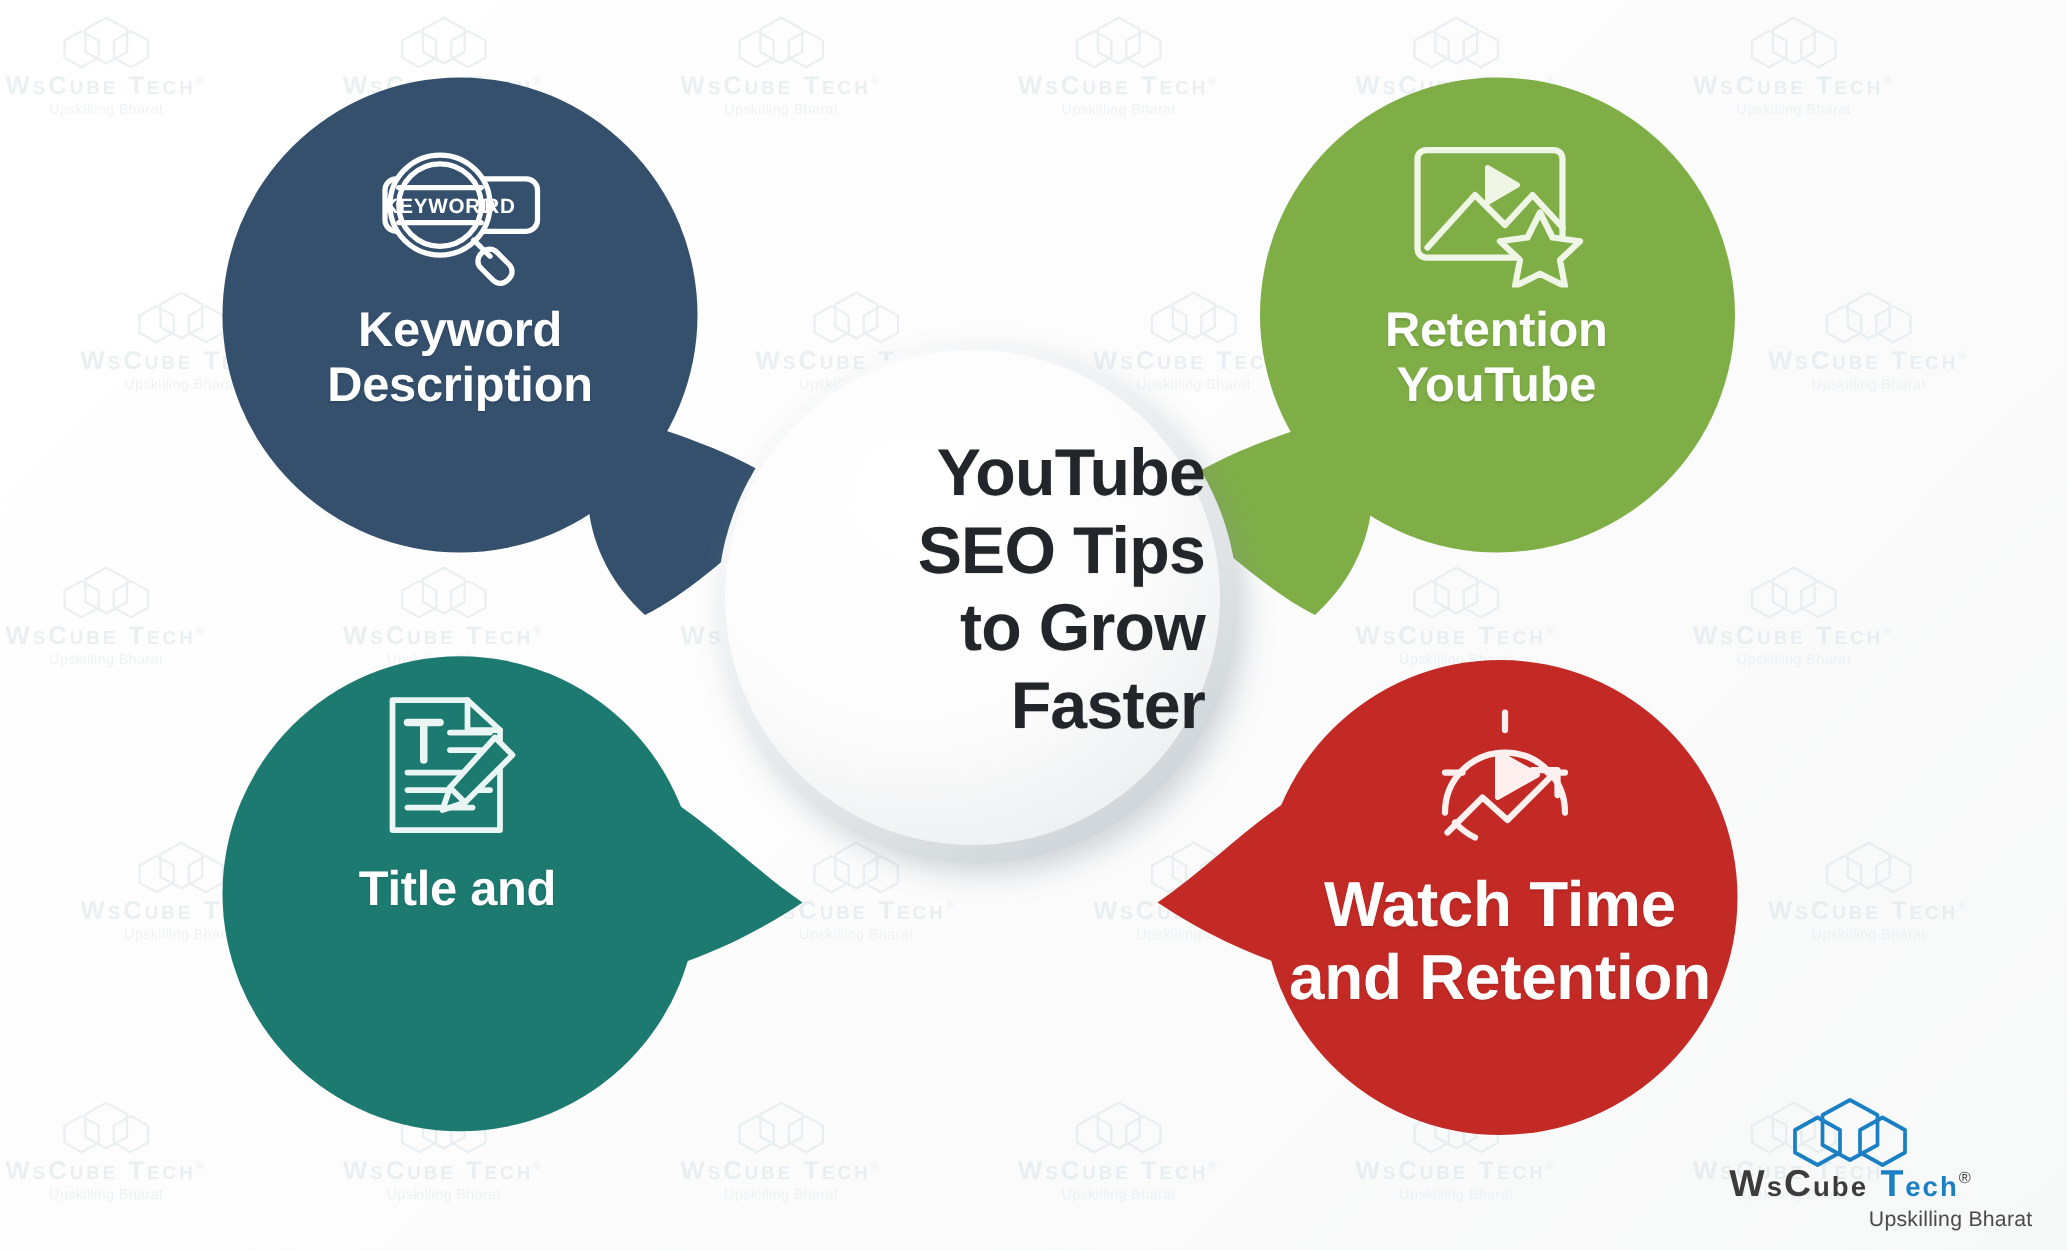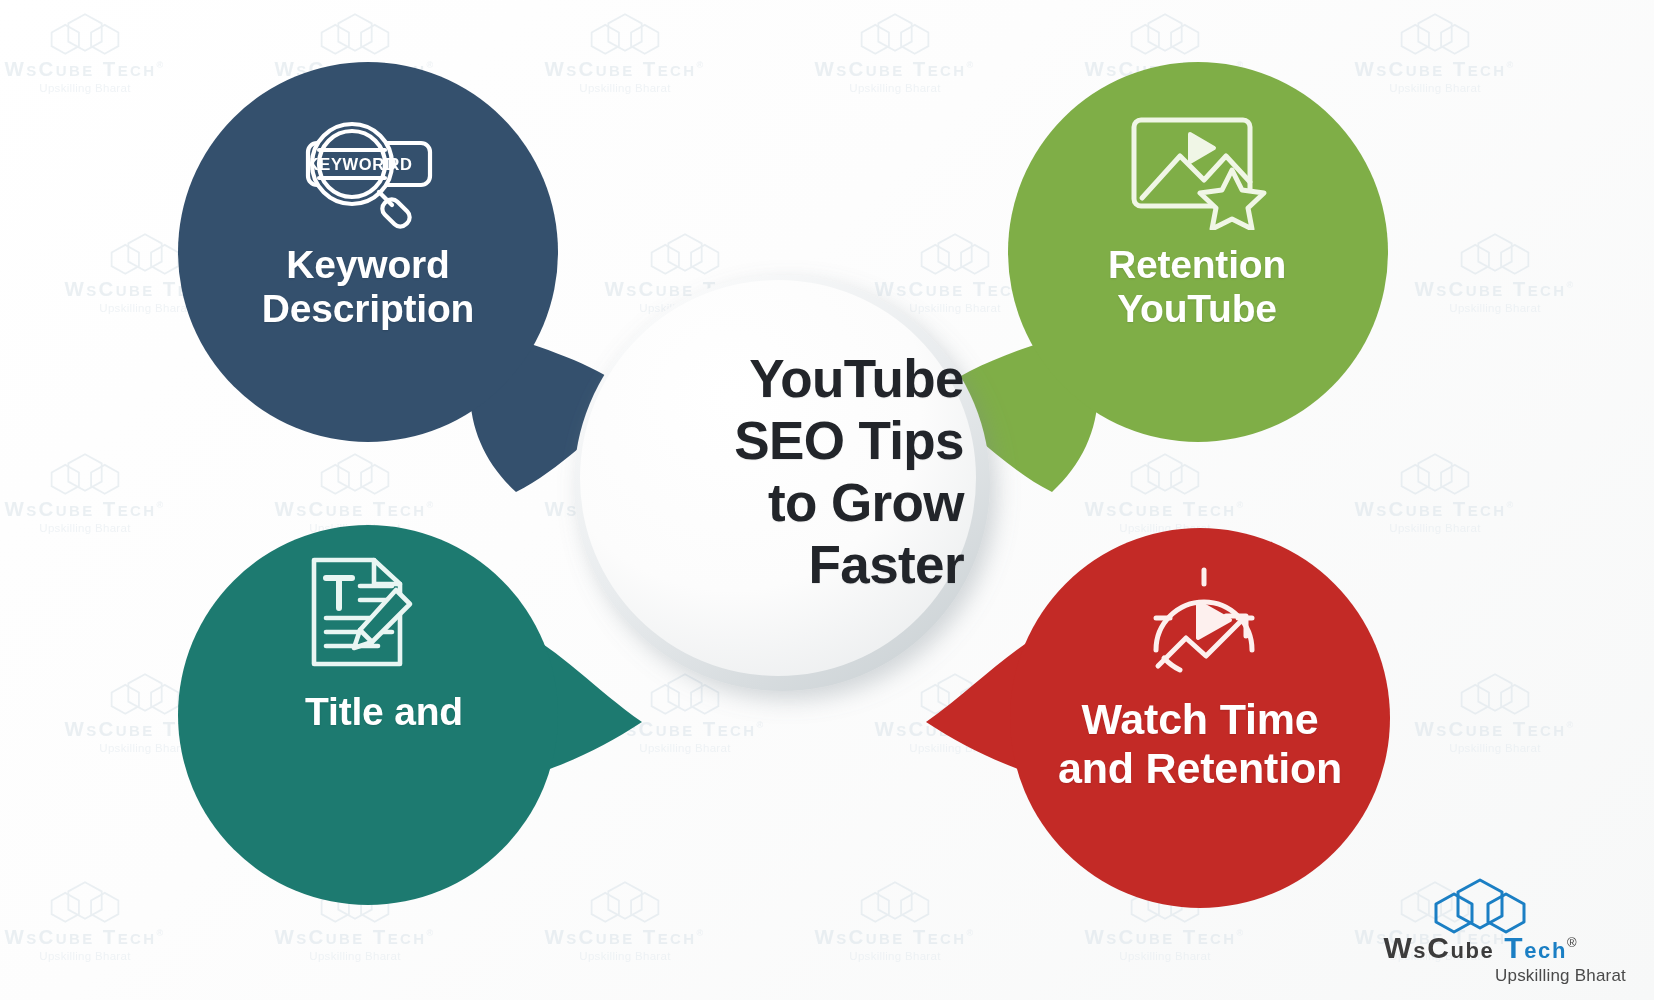--- a/index.html
+++ b/index.html
@@ -70,22 +70,22 @@
     font-weight: 700;
     line-height: 1.13;
     letter-spacing: -0.2px;
     text-shadow: 0 1px 2px rgba(0,0,0,0.12);
     pointer-events: none;
   }
   .node-label .ln { display: block; }
 
   #label-keyword   { left: 178px; top: 243px; width: 380px; font-size: 39px; }
   #label-thumbnail { left: 1007px; top: 243px; width: 380px; font-size: 39px; }
-  #label-title     { left: 194px; top: 690px; width: 380px; font-size: 39px; }
-  #label-watch     { left: 1005px; top: 695px; width: 390px; font-size: 43px; }
+  #label-title     { left: 176px; top: 690px; width: 380px; font-size: 39px; }
+  #label-watch     { left: 1005px; top: 695px; width: 390px; font-size: 51px; }
 
   #center-title {
     position: absolute;
     z-index: 4;
     left: 600px;
     top: 348px;
     width: 364px;
     text-align: right;
     font-size: 53px;
     font-weight: 700;

